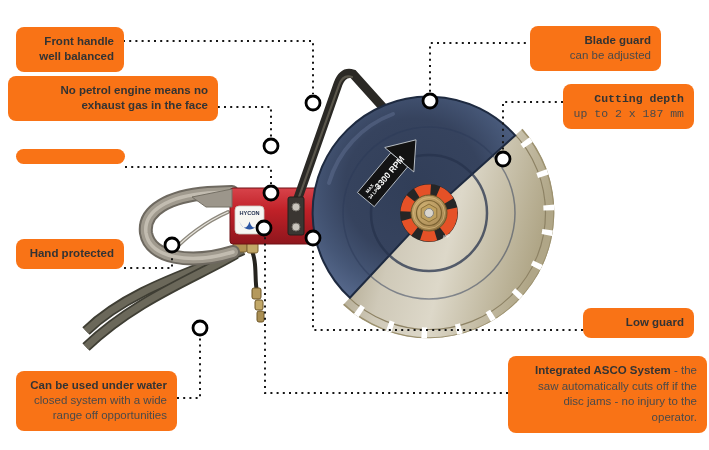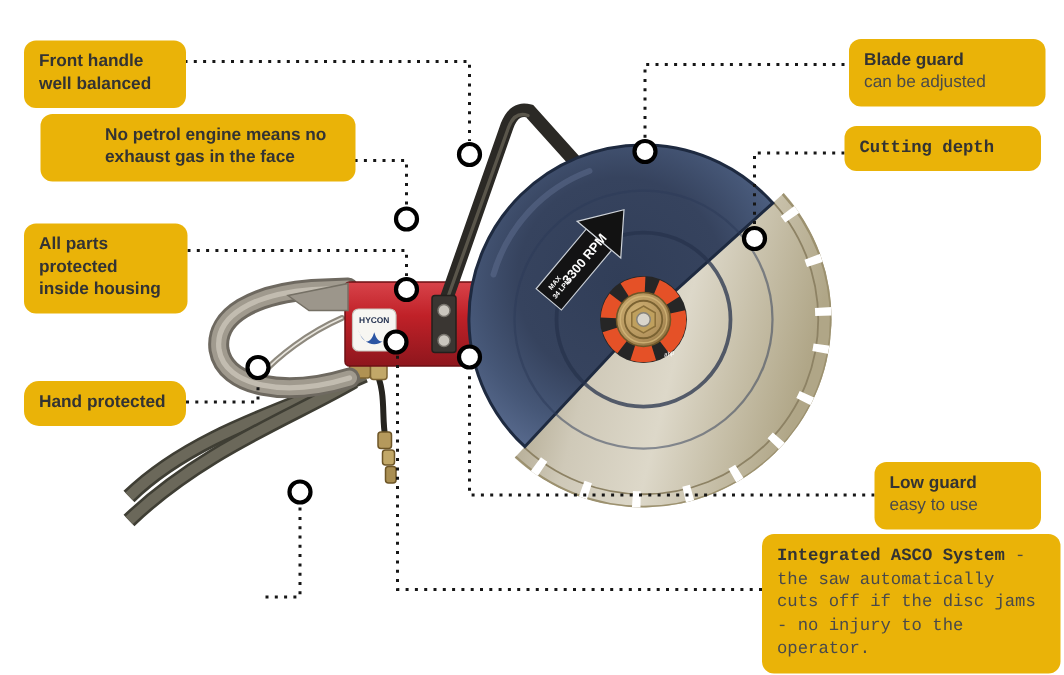--- a/index.html
+++ b/index.html
@@ -1,30 +1,30 @@
 <!DOCTYPE html>
 <html><head>
 <meta charset="utf-8">
 <style>
   html,body{margin:0;padding:0;background:#fff;}
   .stage{position:relative;width:709px;height:450px;background:#ffffff;overflow:hidden;
          font-family:"Liberation Sans",sans-serif;}
   .saw-svg{position:absolute;left:0;top:0;}
-  .callout{position:absolute;background:#eab308;border-radius:8px;padding:7px 10px 8px 10px;
-           font-size:11.5px;line-height:15px;color:#3c3c3c;}
+  .callout{position:absolute;background:#f97316;border-radius:8px;padding:7px 10px 8px 10px;
+           font-size:11.5px;line-height:15px;color:#3c3c3c;text-align:right;}
   .callout .t{font-weight:bold;white-space:pre-line;color:#333;}
   .callout .d{white-space:pre-line;color:#4a4a4a;}
-  .callout p{margin:0;line-height:15.5px;color:#4a4a4a;font-family:Liberation Mono, monospace;}
+  .callout p{margin:0;line-height:15.5px;color:#4a4a4a;}
   .callout p b{color:#333;}
   #c-front{left:16px;top:27px;width:88px;}
-  #c-petrol{left:27px;top:76px;width:157px;padding-left:43px;}
+  #c-petrol{left:8px;top:76px;width:157px;padding-left:43px;}
   #c-parts{left:16px;top:149px;width:89px;}
-  #c-hand{left:16px;top:254px;width:88px;border-radius:10px;}
+  #c-hand{left:16px;top:239px;width:88px;}
   #c-water{left:16px;top:371px;width:141px;}
-  #c-guard{left:566px;top:26px;width:111px;}
+  #c-guard{left:530px;top:26px;width:111px;}
   #c-depth{left:563px;top:84px;width:111px;font-family:Liberation Mono, monospace;}
   #c-weight{left:583px;top:308px;width:91px;}
   #c-asco{left:508px;top:356px;width:179px;}
 </style>
 </head>
 <body>
 
 <div class="stage">
 
   <svg class="saw-svg" width="709" height="450" viewBox="0 0 709 450">
@@ -165,40 +165,43 @@
     <div class="t">Front handle
 well balanced</div>
   </div>
 
   <div class="callout" id="c-petrol">
     <div class="t">No petrol engine means no
 exhaust gas in the face</div>
   </div>
 
   <div class="callout" id="c-parts">
-    <div class="t">All parts protected
-inside housing</div>
   </div>
 
   <div class="callout" id="c-hand">
     <div class="t">Hand protected</div>
   </div>
 
+  <div class="callout" id="c-water">
+    <div class="t">Can be used under water</div>
+    <div class="d">closed system with a wide
+range off opportunities</div>
+  </div>
 
   <div class="callout" id="c-guard">
     <div class="t">Blade guard</div>
     <div class="d">can be adjusted</div>
   </div>
 
   <div class="callout" id="c-depth">
     <div class="t">Cutting depth</div>
+    <div class="d">up to 2 x 187 mm</div>
   </div>
 
   <div class="callout" id="c-weight">
     <div class="t">Low guard</div>
-    <div class="d">easy to use</div>
   </div>
 
   <div class="callout" id="c-asco">
     <p><b>Integrated ASCO System</b><span> - the saw automatically cuts off if the disc jams - no injury to the operator.</span></p>
   </div>
 
 </div>
 
 </body></html>

